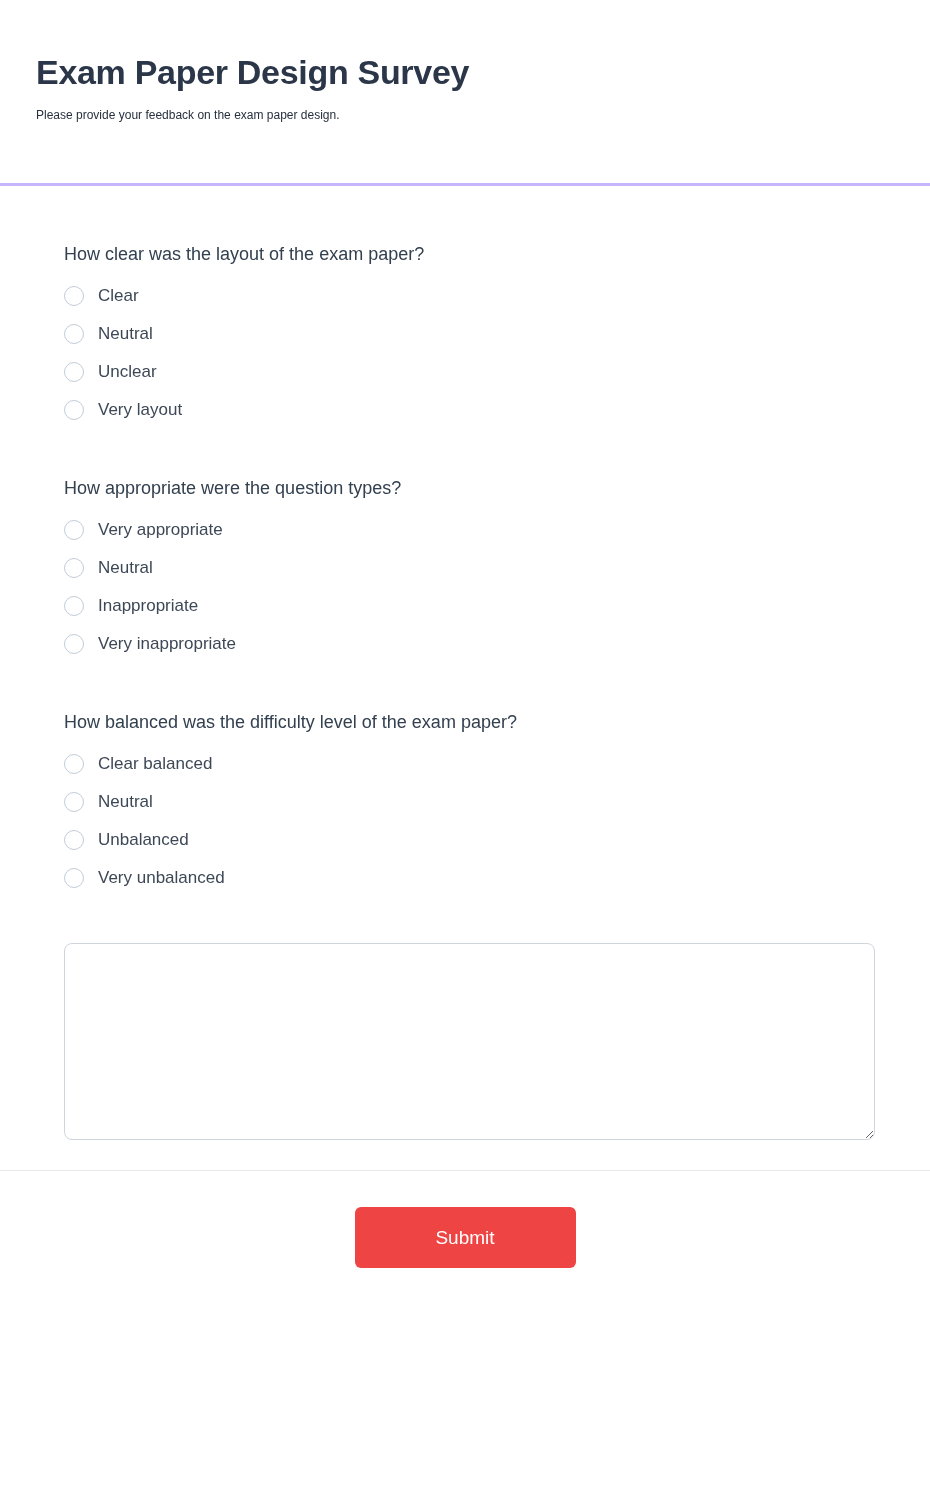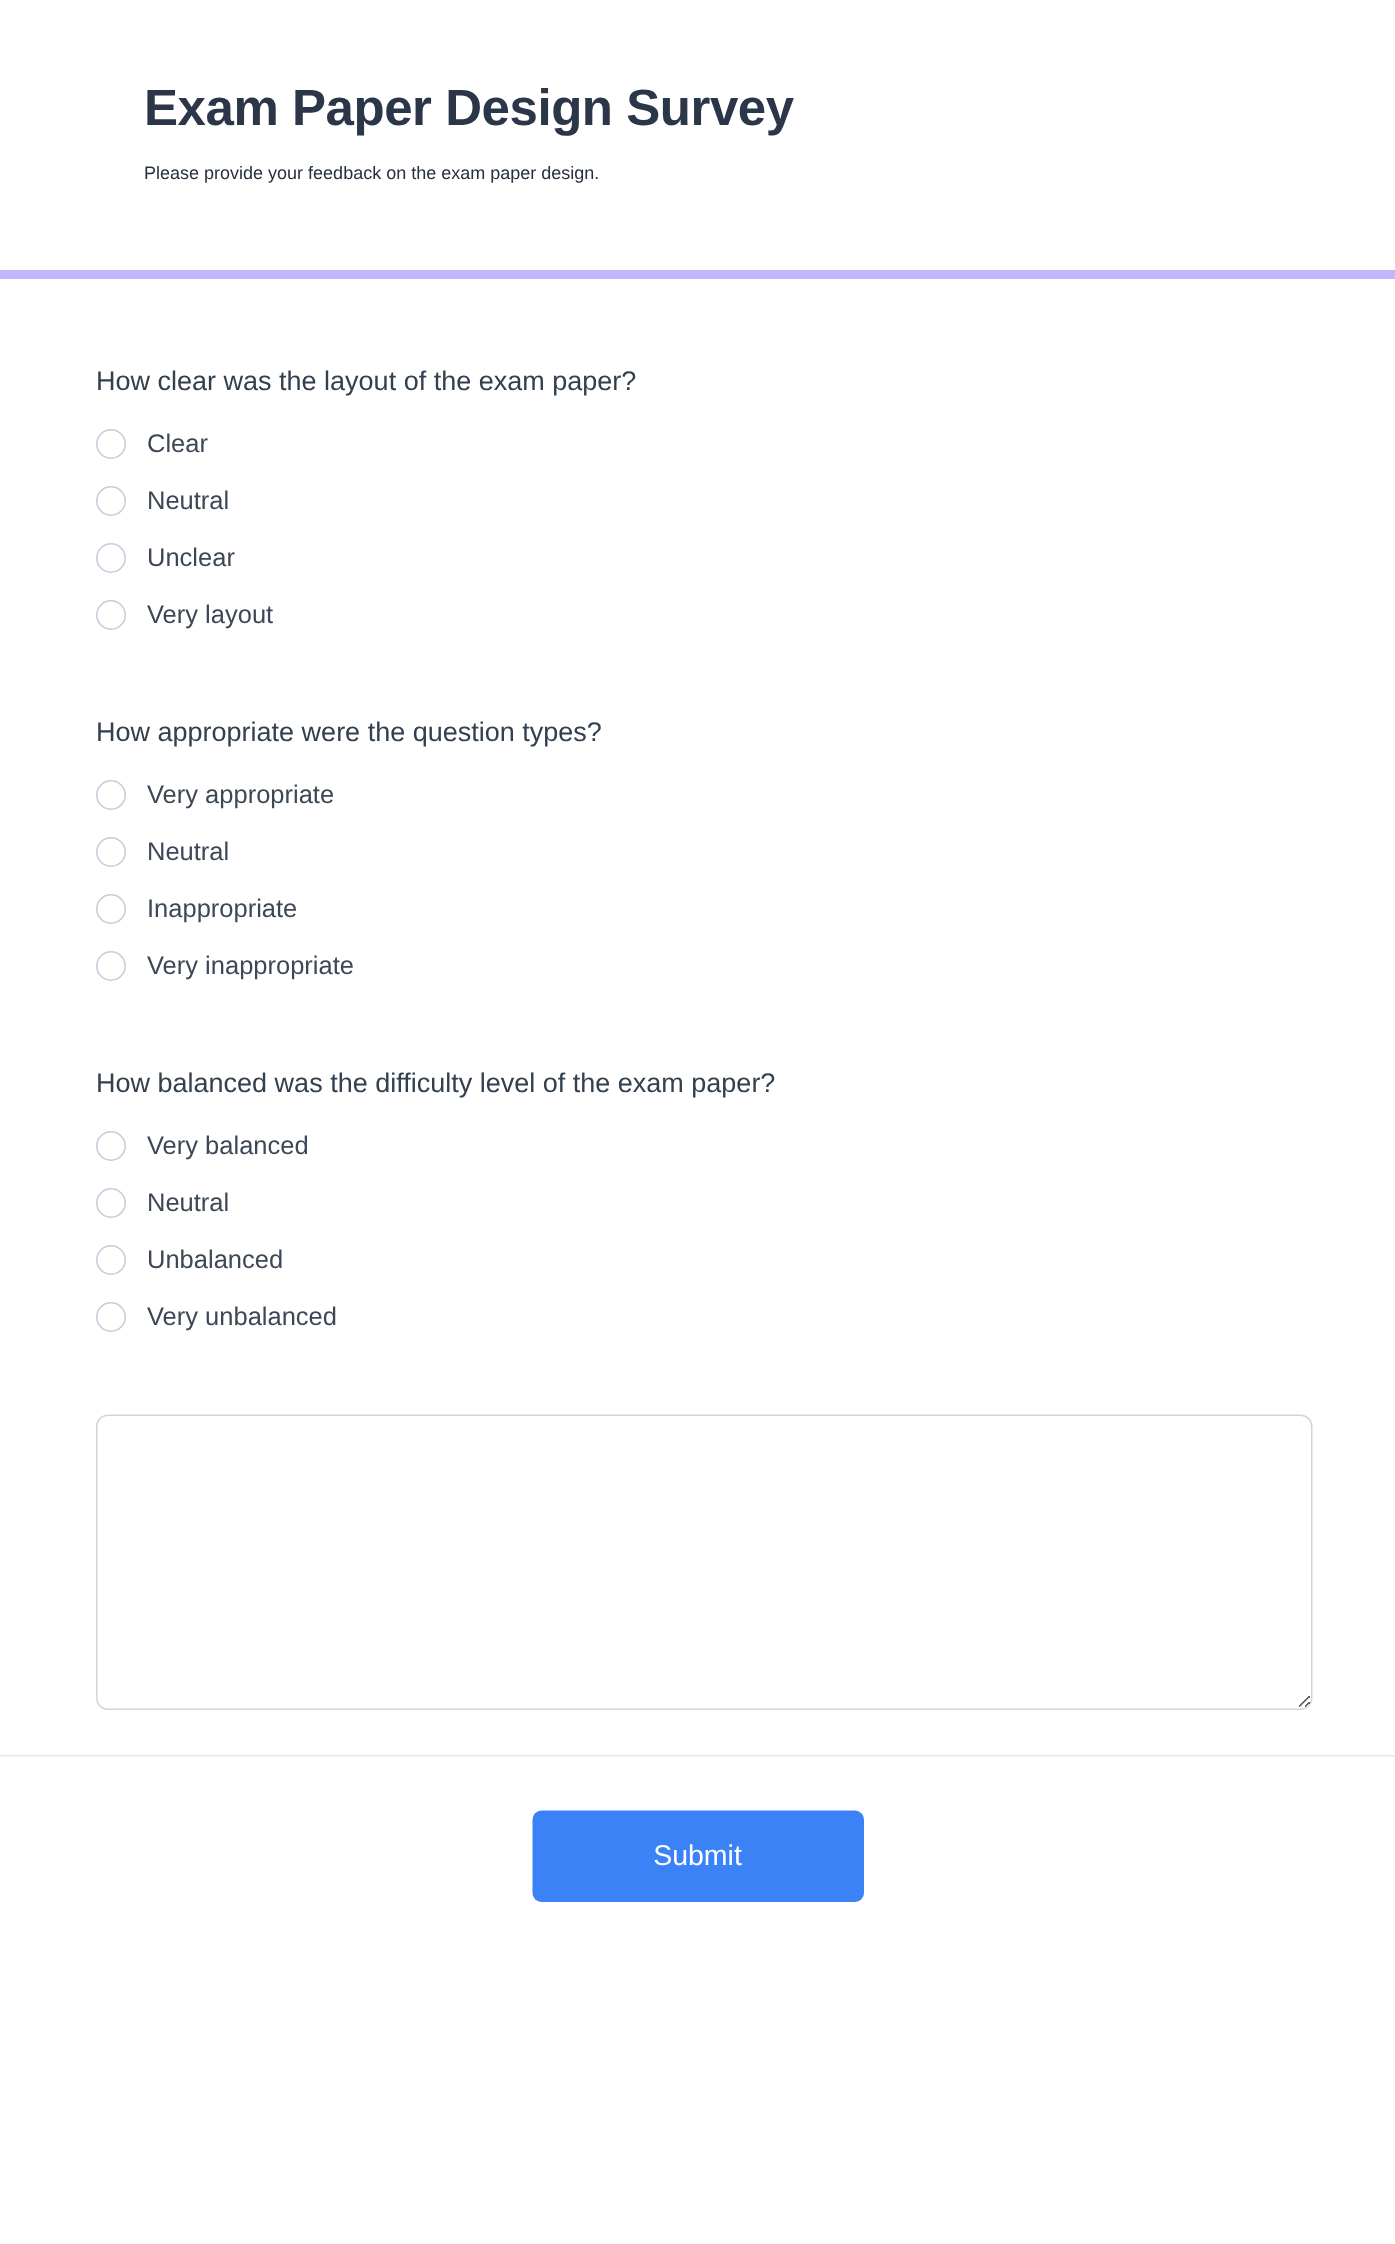--- a/index.html
+++ b/index.html
@@ -6,22 +6,22 @@
   html, body {
     width: 930px;
     background: #ffffff;
     font-family: "Liberation Sans", sans-serif;
     -webkit-font-smoothing: antialiased;
   }
   body { min-height: 1496px; position: relative; }
 
   
   .survey-header {
-    padding: 52px 64px 0 96px;
-    border-bottom: 6px solid #c4b5fd;
+    padding: 52px 64px 0 36px;
+    border-bottom: 3px solid #c4b5fd;
     height: 186px;
   }
   .survey-title {
     font-size: 34px;
     font-weight: 700;
     color: #2b3648;
     line-height: 1.22;
     letter-spacing: -0.3px;
   }
   .survey-subtitle {
@@ -95,21 +95,21 @@
   
   .survey-footer {
     border-top: 1px solid #e6e8ec;
     padding: 36px 0 49px 0;
     display: flex;
     justify-content: center;
   }
   .submit-button {
     width: 221px;
     height: 61px;
-    background: #3b82f6;
+    background: #ef4444;
     color: #ffffff;
     font-family: "Liberation Sans", sans-serif;
     font-size: 19px;
     font-weight: 500;
     border: none;
     border-radius: 6px;
     cursor: pointer;
   }
 </style>
 </head>
@@ -159,21 +159,21 @@
     <label class="option-row">
       <input type="radio" name="q2" class="radio" style="">
       <span class="option-text">Very inappropriate</span>
     </label>
   </section>
 
   <section class="question-block">
     <div class="question-label">How balanced was the difficulty level of the exam paper?</div>
     <label class="option-row">
       <input type="radio" name="q3" class="radio" style="">
-      <span class="option-text">Very balanced</span>
+      <span class="option-text">Clear balanced</span>
     </label>
     <label class="option-row">
       <input type="radio" name="q3" class="radio" style="">
       <span class="option-text">Neutral</span>
     </label>
     <label class="option-row">
       <input type="radio" name="q3" class="radio" style="">
       <span class="option-text">Unbalanced</span>
     </label>
     <label class="option-row">

